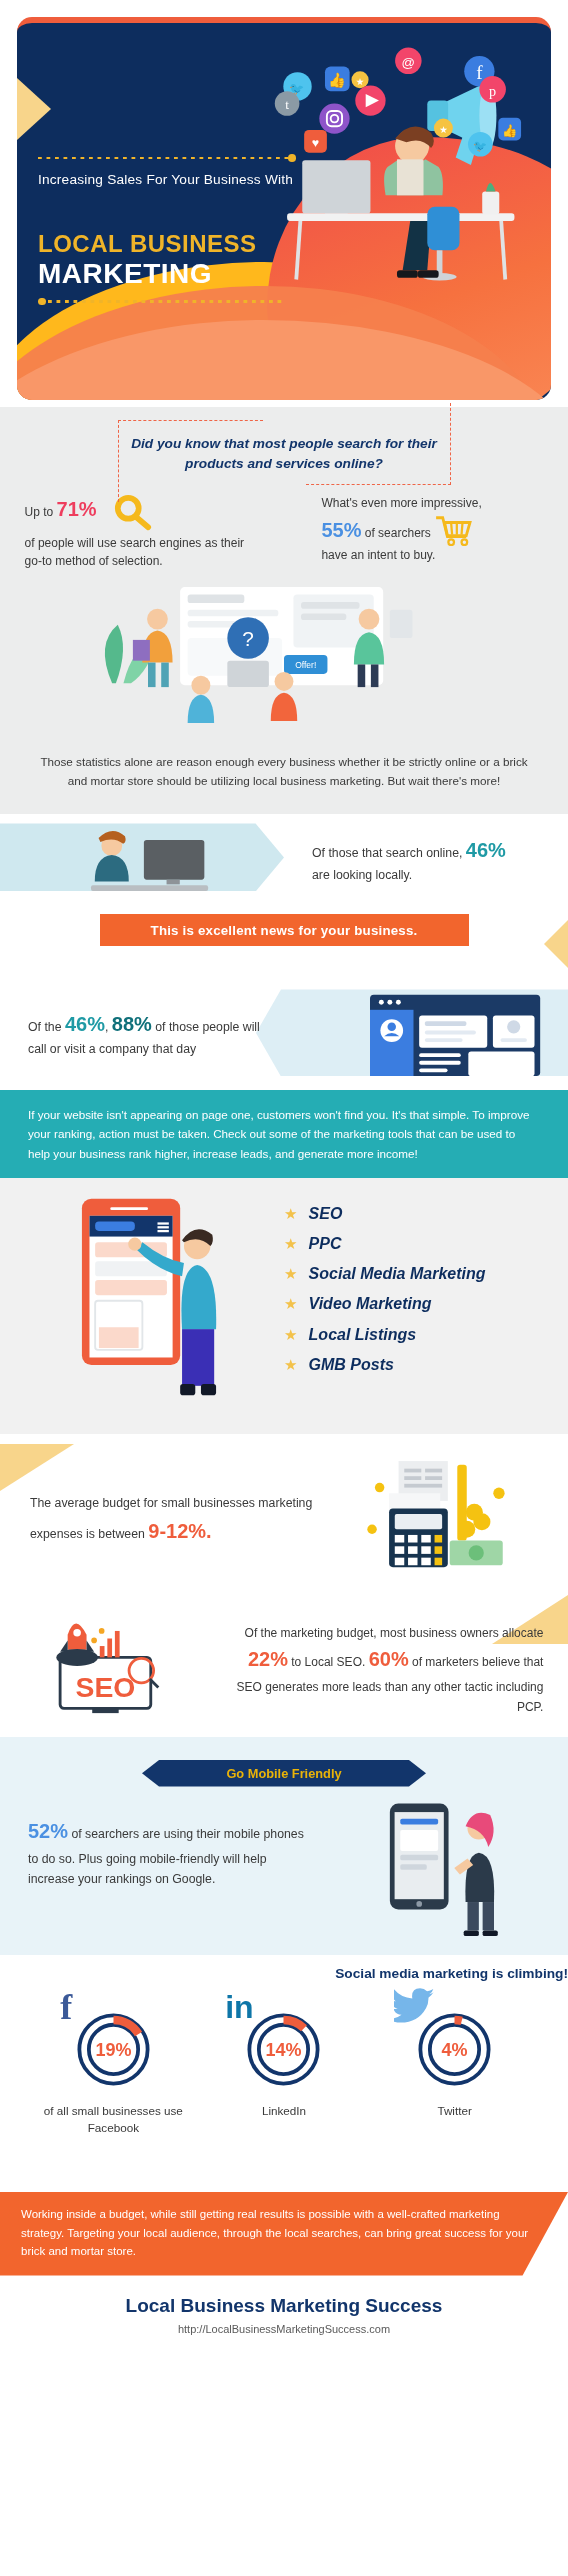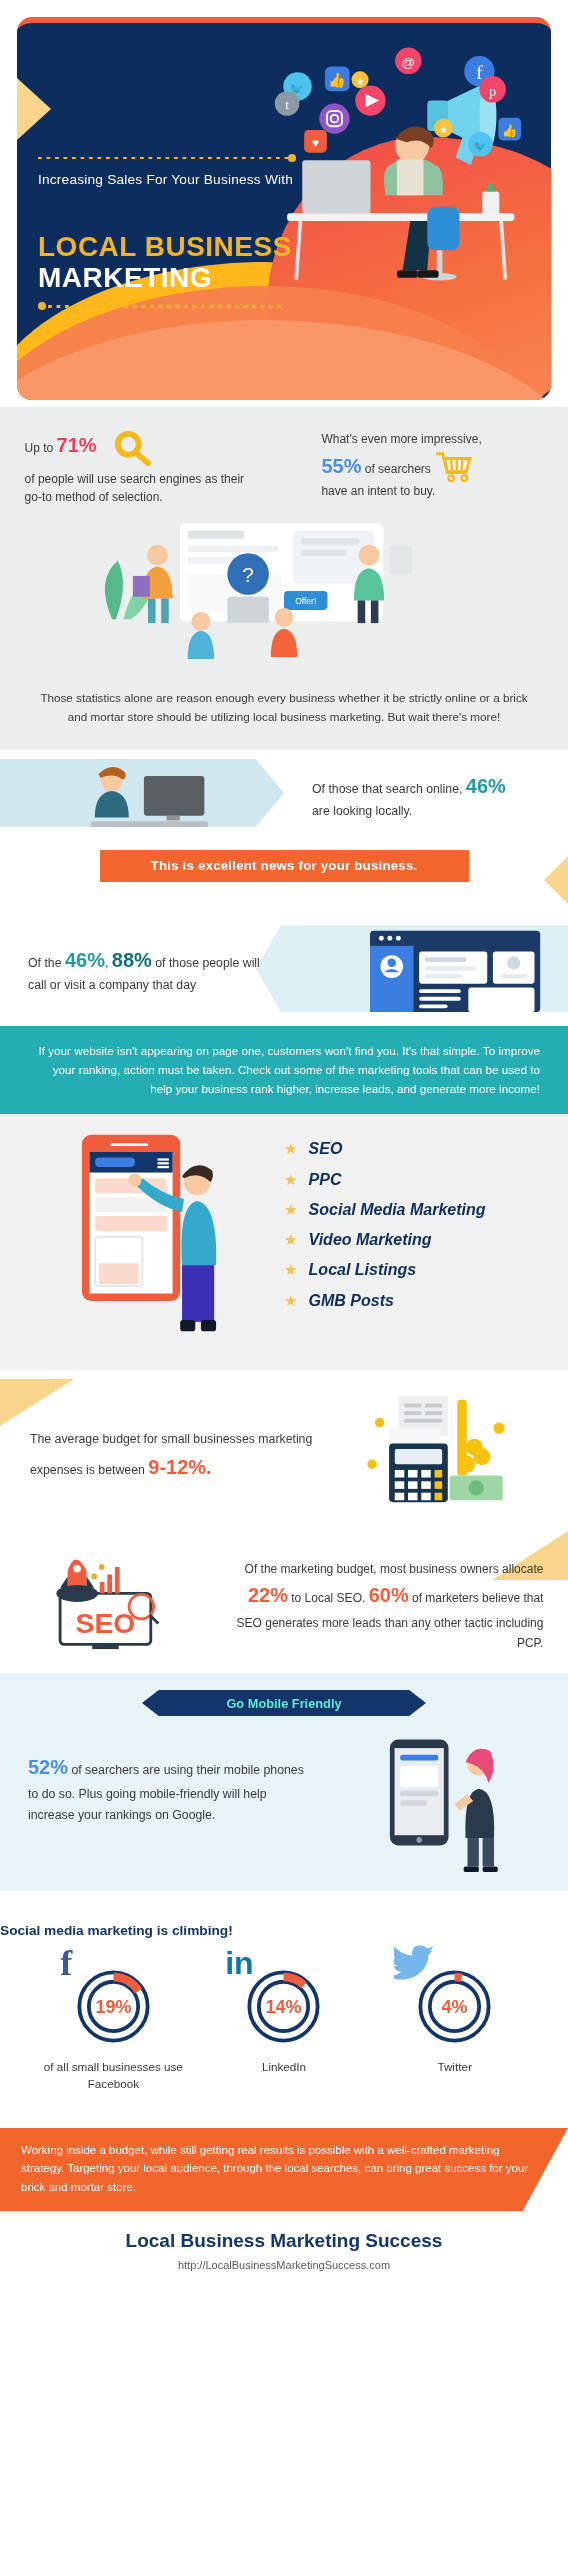--- a/index.html
+++ b/index.html
@@ -43,21 +43,21 @@
   }
   .hero-text { position: absolute; left: 21px; top: 133px; z-index: 6; }
   .dotline { width: 258px; height: 3.8px; display: flex; align-items: center; margin-bottom: 12.3px; }
   .dotline .dots { flex: 1; height: 2.8px;
     background-image: linear-gradient(to right, #f0b429 0 3.8px, transparent 3.8px 8.5px);
     background-size: 8.5px 2.8px; background-repeat: repeat-x; }
   .dotline .knob { width: 7.6px; height: 7.6px; border-radius: 50%; background: #f0b429; }
   .dotline.rev { margin: 10.4px 0 0 0; width: 248px; }
   .dotline.rev .knob { margin-right: 2.8px; }
   .hero-sub { color: #ffffff; font-size: 13.7px; letter-spacing: 0.2px; margin-bottom: 3.8px; font-weight: 400;}
-  .hero-ttl1 { color: #f0b429; font-size: 28px; font-weight: 700; letter-spacing: 0.5px; line-height: 1.12; font-variant: small-caps; text-transform: uppercase; margin-top: 44px; }
+  .hero-ttl1 { color: #f0b429; font-size: 24px; font-weight: 700; letter-spacing: 0.5px; line-height: 1.12; font-variant: small-caps; text-transform: uppercase; margin-top: 44px; }
   .hero-ttl2 { color: #ffffff; font-size: 28px; font-weight: 700; letter-spacing: 0.5px; line-height: 1.12; text-transform: uppercase; }
 
   .hero-illus { position: absolute; right: 7.6px; top: 17px; width: 275px; height: 341px; z-index: 5; }
 
   
   .sec { position: relative; width: 568px; }
   .gray { background: #eceded; }
   .white { background: #ffffff; }
 
   .didyou {
@@ -101,21 +101,21 @@
   .corner-y { position: absolute; right: 0; width: 0; height: 0;
     border-top: 24.6px solid transparent; border-bottom: 24.6px solid transparent; border-right: 24.6px solid #f8d58b; }
 
   .band88 { position: relative; height: 114px; background: #ffffff; padding-left: 33px; }
   .band88 .chev {
     position: absolute; right: 0; top: 13.3px; width: 312px; height: 87px; background: #ddeef5;
     clip-path: polygon(8% 0, 100% 0, 100% 100%, 8% 100%, 0 50%);
   }
   .band88 .txt { position: absolute; left: 28px; top: 32px; width: 237px; font-size: 12.3px; color: #3a3a3a; line-height: 1.6; }
 
-  .teal-band { background: #25adb4; color: #ffffff; padding: 15px 28px; text-align: right; font-size: 11.7px; line-height: 1.65; }
+  .teal-band { background: #25adb4; color: #ffffff; padding: 15px 28px; text-align: left; font-size: 11.7px; line-height: 1.65; }
 
   
   .services { position: relative; background: #f1f1f1; height: 256px; }
   .svc-list { position: absolute; left: 284px; top: 26.5px; }
   .svc-item { display: flex; align-items: center; margin-bottom: 12.3px; }
   .svc-star { color: #f3c24b; font-size: 15px; width: 24.6px; }
   .svc-label { color: #0d2d5e; font-size: 16px; font-style: italic; font-weight: 700; }
   .svc-illus { position: absolute; left: 76px; top: 17px; width: 180px; height: 222px; }
 
   
@@ -126,29 +126,29 @@
   .budget .illus { position: absolute; right: 52px; top: 24.6px; width: 161px; height: 114px; }
 
   .seoblock { position: relative; background: #ffffff; height: 142px; }
   .seoblock .tri { position: absolute; right: 0; top: 0; width: 0; height: 0;
     border-bottom: 49px solid #f8d58b; border-left: 76px solid transparent; }
   .seoblock .txt { position: absolute; right: 24.6px; top: 28px; width: 322px; text-align: right; font-size: 12px; color: #3a3a3a; line-height: 1.68; }
   .seoblock .illus { position: absolute; left: 28px; top: 17px; width: 170px; height: 104px; }
 
   
   .mobile { position: relative; background: #e8f3f8; height: 218px; }
-  .navy-banner { position: absolute; left: 142px; top: 17px; width: 284px; height: 26.5px; background: #12356b;
-    color: #5eead4; font-size: 12.8px; font-weight: 700; display:flex; align-items:center; justify-content:center;
+  .navy-banner { position: absolute; left: 142px; top: 23px; width: 284px; height: 26.5px; background: #12356b;
+    color: #eab308; font-size: 12.8px; font-weight: 700; display:flex; align-items:center; justify-content:center;
     clip-path: polygon(6% 0, 94% 0, 100% 50%, 94% 100%, 6% 100%, 0 50%); }
   .mobile .txt { position: absolute; left: 28px; top: 78px; width: 284px; font-size: 12.3px; color: #3a3a3a; line-height: 1.68; }
   .mobile .illus { position: absolute; right: 38px; top: 59px; width: 161px; height: 142px; }
 
   
   .social { position: relative; background: #ffffff; height: 237px; }
-  .social-title { text-align: left; padding-top: 32px; color: #12356b; font-size: 13.7px; font-weight: 700; }
+  .social-title { text-align: right; padding-top: 11px; color: #12356b; font-size: 13.7px; font-weight: 700; }
   .donuts { display: flex; justify-content: space-around; padding: 21px 28px 0 28px; }
   .donut-cell { width: 151px; text-align: center; position: relative; }
   .donut-holder { position: relative; width: 91px; height: 91px; margin: 0 auto; }
   .donut-cap { margin-top: 9.5px; font-size: 11.7px; color: #3a3a3a; line-height: 1.45; }
   .brandmark { position: absolute; left: -7.6px; top: -13.3px; font-size: 36px; font-weight: 700; line-height: 1; }
 
   
   .footer-banner { position: relative; background: #f2652d; color: #fff; padding: 13.3px 34px 15px 21px;
     font-size: 11.5px; line-height: 1.6; }
   .footer-banner::after { content: ""; position: absolute; right: 0; top: 0; width: 0; height: 0;
@@ -266,20 +266,21 @@
       <div class="dotline rev">
         <div class="knob"></div>
           <div class="dots"></div>
       </div>
     </div>
   </div>
 </div>
 
 <div class="sec gray" style="padding-bottom:5.7px;">
   <div style="height:13.3px"></div>
+  <div class="didyou">Did you know that most people search for their products and services online?</div>
 
   <div class="stat-row">
     <div class="stat-col">
       <div style="display:flex;align-items:flex-start;gap:15px;">
         <div>
           <span>Up to </span><span class="big red">71%</span>
         </div>
         <svg width="42" height="38" viewBox="0 0 44 40">
           <circle cx="17" cy="15" r="11" fill="none" stroke="#f5b91c" stroke-width="6"></circle>
           <line x1="25" y1="24" x2="38" y2="35" stroke="#f5b91c" stroke-width="6" stroke-linecap="round"></line>

